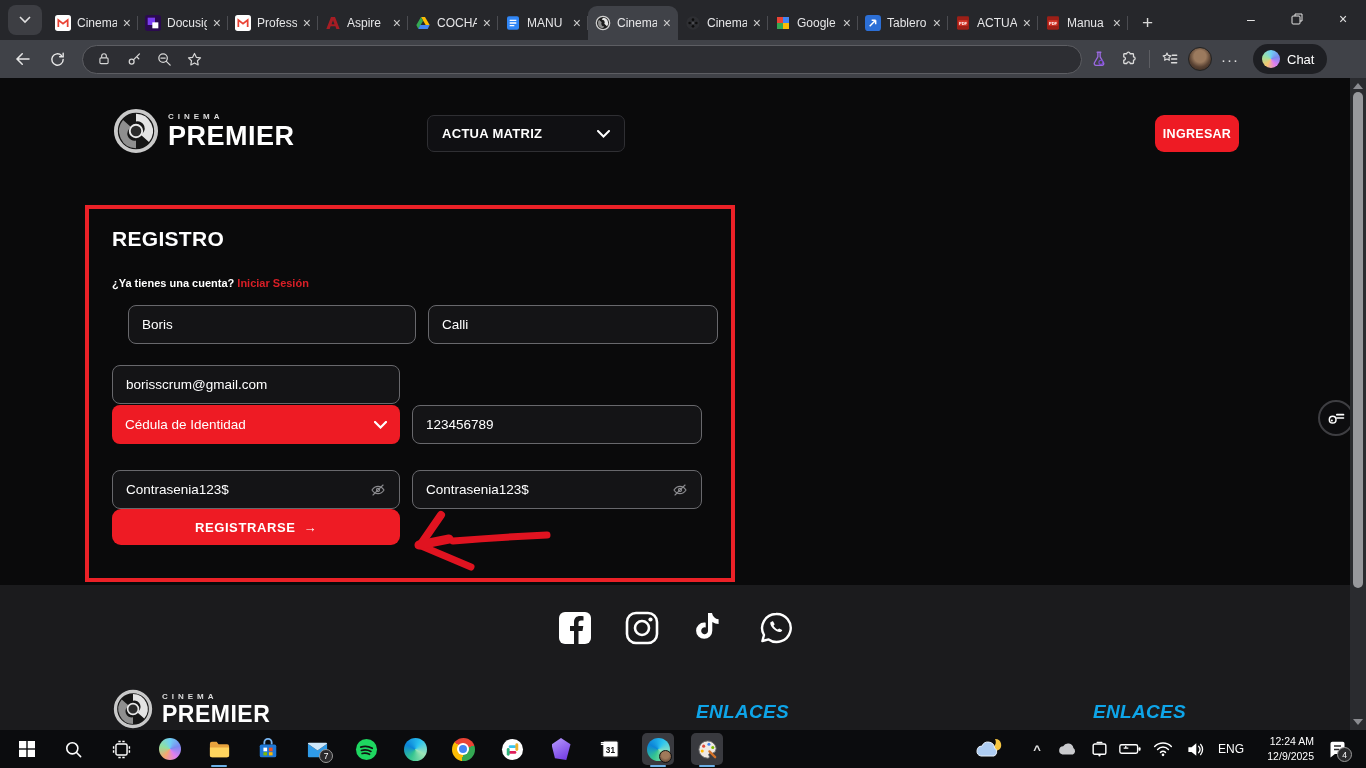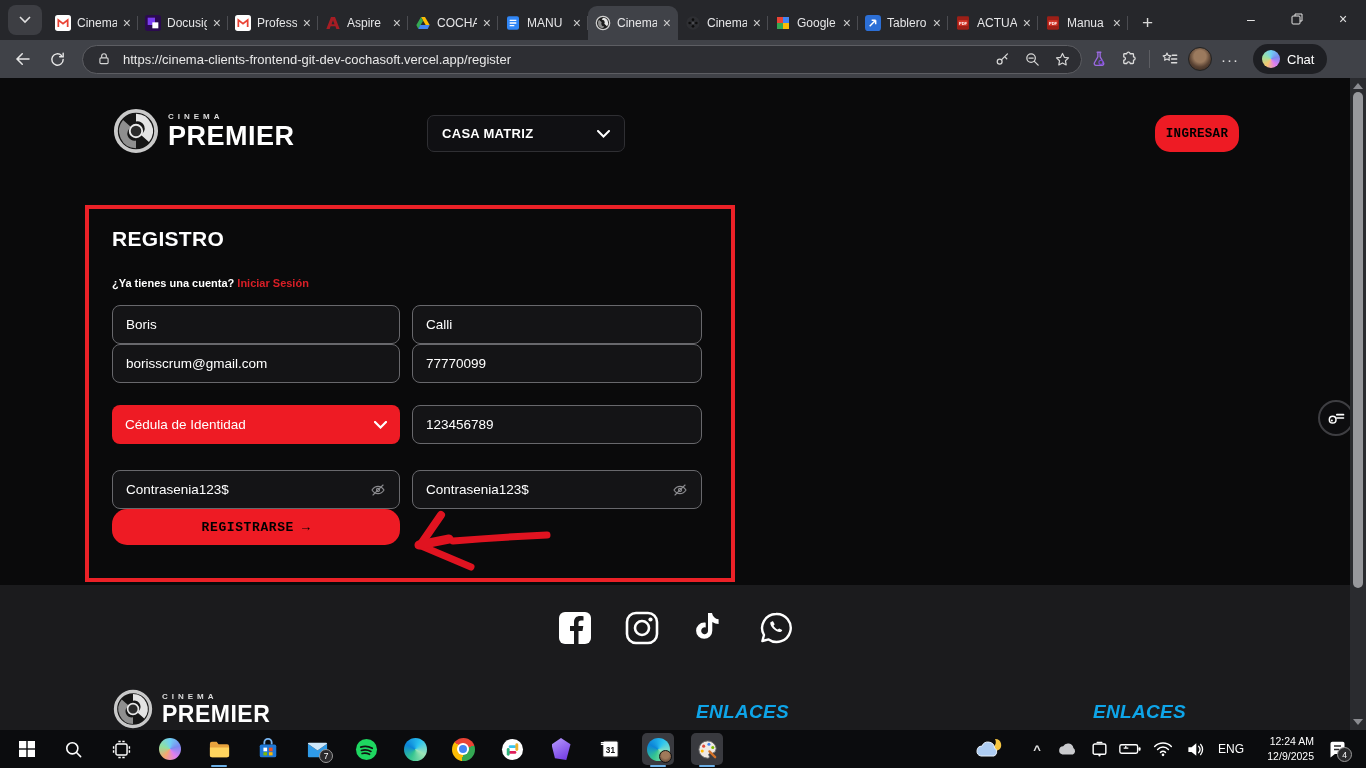--- a/index.html
+++ b/index.html
@@ -43,33 +43,33 @@
   .logo { display:flex; align-items:center; gap:9px; }
   .logo-mark { width:46px; height:46px; }
   .logo-top { font-size:8px; letter-spacing:4px; color:#dcdcdc; font-weight:700; }
   .logo-main { font-size:27px; font-weight:800; color:#fff; letter-spacing:0.5px; line-height:1; }
   .logo-sm .logo-mark { width:40px; height:40px; }
   .logo-sm .logo-main { font-size:23px; }
 
   .branch { left:427px; top:37px; width:198px; height:37px; background:#101013; border:1px solid #2f2f33; border-radius:7px; display:flex; align-items:center; justify-content:space-between; padding:0 14px; color:#fff; font-size:13px; font-weight:700; letter-spacing:0.3px; }
   .nav { left:795px; top:48px; display:flex; gap:25px; }
   .nav a { color:#fff; font-size:13.5px; font-weight:800; letter-spacing:0.2px; text-decoration:none; }
-  .btn-red { background:#ee1b24; color:#000000; border:none; border-radius:15px; font-weight:800; font-family:Liberation Mono, monospace; }
+  .btn-red { background:#ee1b24; color:#ffffff; border:none; border-radius:9px; font-weight:800; font-family:Liberation Sans, sans-serif; }
   .ingresar { left:1155px; top:37px; width:84px; height:37px; font-size:12.5px; letter-spacing:0.3px; }
 
   .anno-box { left:85px; top:127px; width:650px; height:377px; border:4px solid #ec2127; }
   .form-title { left:112px; top:149px; color:#fff; font-size:21px; font-weight:800; letter-spacing:0.3px; }
   .form-prompt { left:112px; top:199px; color:#fff; font-size:11px; font-weight:700; }
   .form-prompt a { color:#d91f27; font-weight:700; text-decoration:none; }
 
   .field { height:39px; background:#141416; border:1px solid #68686c; border-radius:8px; display:flex; align-items:center; padding:0 13px; color:#fff; font-size:13.5px; }
   .field.pw { justify-content:space-between; }
   .sel-red { height:39px; background:#ee1b24; border:none; border-radius:8px; display:flex; align-items:center; justify-content:space-between; padding:0 13px; color:#fff; font-size:13.5px; }
   .c1 { left:112px; width:288px; } .c2 { left:412px; width:290px; }
-  .r1 { top:227px; } .r2 { top:266px; } .r3 { top:327px; } .r4 { top:392px; }
+  .r1 { top:227px;margin-left:16px; } .r2 { top:287px; } .r3 { top:327px; } .r4 { top:392px; }
   .submit { left:112px; top:431px; width:288px; height:36px; font-size:13px; letter-spacing:0.6px; display:flex; align-items:center; justify-content:center; gap:8px; }
 
   
   .footer { position:absolute; left:0; top:507px; width:1350px; height:145px; background:#1b1b1d; }
   .social { position:absolute; left:0; right:0; top:25px; display:flex; justify-content:center; gap:31px; }
   .social .s-ic { width:36px; height:36px; }
   .foot-head { position:absolute; top:116px; color:#0ea5e9; font-size:19px; font-weight:800; letter-spacing:0.3px;font-style:italic; }
   .fh-links { left:696px; } .fh-support { left:1093px; }
   .foot-logo { position:absolute; left:113px; top:104px; }
 
@@ -264,21 +264,20 @@
         </svg>
       </div>
 
     <div class="urlpill">
       <span class="pill-ic">
           <svg width="14" height="14" viewBox="0 0 24 24">
             <rect x="5" y="10" width="14" height="10" rx="2" stroke="#d6d6d6" stroke-width="2" fill="none"></rect>
             <path d="M8 10V7a4 4 0 0 1 8 0v3" stroke="#d6d6d6" stroke-width="2" fill="none"></path>
           </svg>
         </span>
-      <span class="url-text">https://cinema-clients-frontend-git-dev-cochasoft.vercel.app/register</span>
       <span class="pill-ic">
           <svg width="17" height="17" viewBox="0 0 24 24">
             <circle cx="8" cy="15" r="3.4" stroke="#d6d6d6" stroke-width="1.8" fill="none"></circle>
             <path d="M10.8 12.2L19 4M15 8l3 3" stroke="#d6d6d6" stroke-width="1.8" fill="none" stroke-linecap="round"></path>
           </svg>
         </span>
       <span class="pill-ic">
           <svg width="17" height="17" viewBox="0 0 24 24">
             <circle cx="10" cy="10" r="6" stroke="#d6d6d6" stroke-width="1.8" fill="none"></circle>
             <path d="M14.6 14.6L20 20M7 10h6" stroke="#d6d6d6" stroke-width="1.8" fill="none" stroke-linecap="round"></path>
@@ -330,40 +329,39 @@
             <circle cx="24" cy="24" r="6.5" fill="#2b2b2b" stroke="#e8e8e8" stroke-width="2"></circle>
           </svg>
       </span>
       <span style="display:flex;flex-direction:column;gap:2px;">
         <span class="logo-top">CINEMA</span>
         <span class="logo-main">PREMIER</span>
       </span>
     </div>
 
     <div class="abs branch">
-      <span>CASA MATRIZ</span>
+      <span>ACTUA MATRIZ</span>
       <svg width="13" height="8" viewBox="0 0 13 8">
           <path d="M1 1l5.5 5.5L12 1" stroke="#fff" stroke-width="2" fill="none" stroke-linecap="round"></path>
         </svg>
     </div>
 
     <button class="abs btn-red ingresar">INGRESAR</button>
 
     <div class="abs anno-box"></div>
 
     <div class="abs form-title">REGISTRO</div>
     <div class="abs form-prompt">
       <span>¿Ya tienes una cuenta?</span>
       <a href="#">Iniciar Sesión</a>
     </div>
 
     <div class="abs field c1 r1">Boris</div>
     <div class="abs field c2 r1">Calli</div>
     <div class="abs field c1 r2">borisscrum@gmail.com</div>
-    <div class="abs field c2 r2">77770099</div>
 
     <div class="abs sel-red c1 r3">
       <span>Cédula de Identidad</span>
       <svg width="13" height="8" viewBox="0 0 13 8">
           <path d="M1 1l5.5 5.5L12 1" stroke="#fff" stroke-width="2.2" fill="none" stroke-linecap="round"></path>
         </svg>
     </div>
     <div class="abs field c2 r3">123456789</div>
 
     <div class="abs field pw c1 r4">

